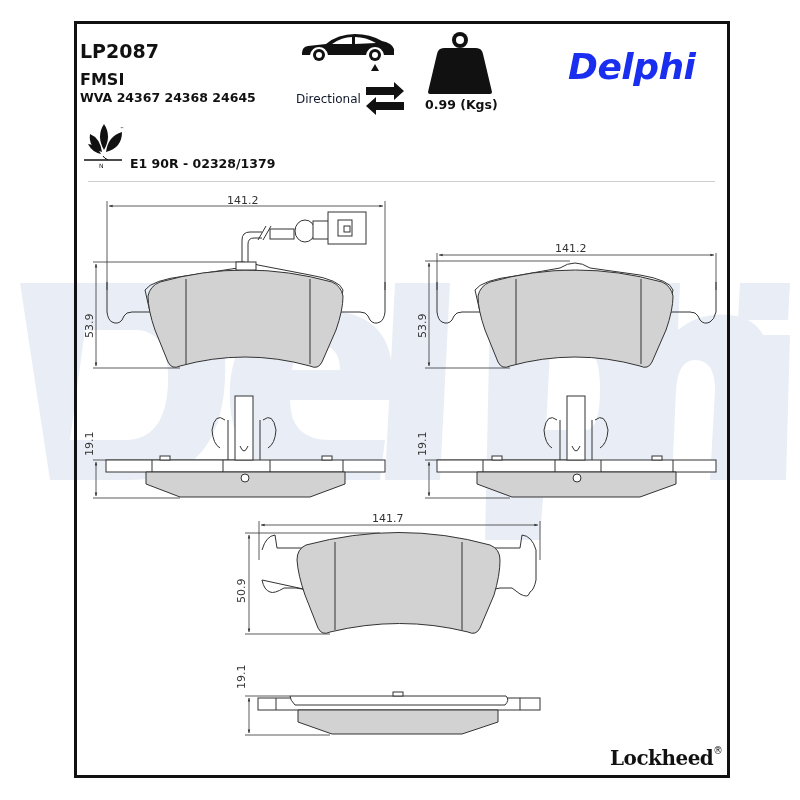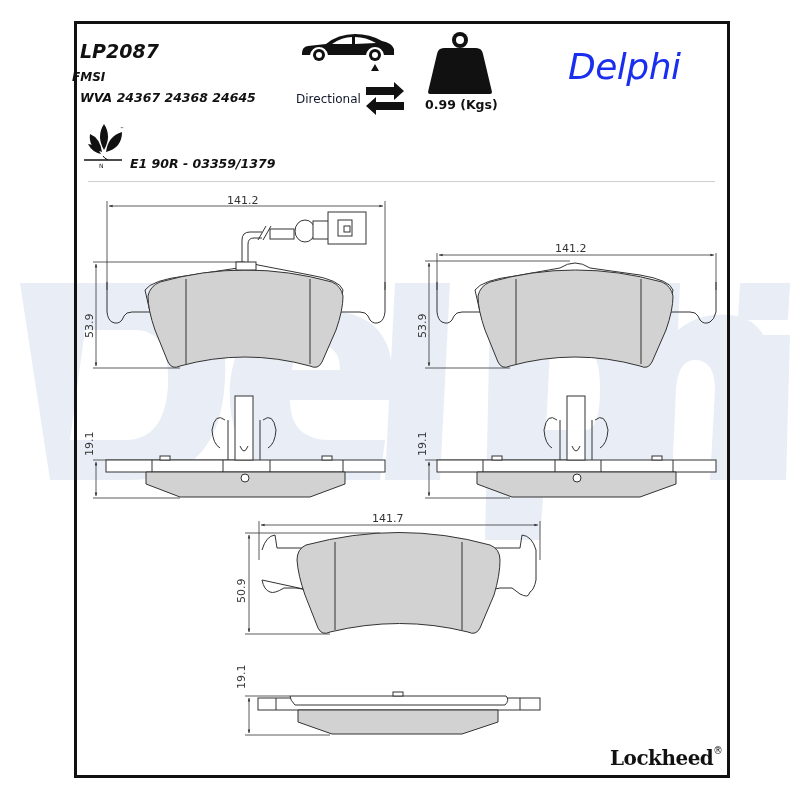--- a/index.html
+++ b/index.html
@@ -1,26 +1,26 @@
 <!DOCTYPE html>
 <html><head>
   <meta charset="utf-8">
   <style>
     html, body { margin: 0; padding: 0; background: #ffffff; }
     body { width: 800px; height: 800px; position: relative; overflow: hidden; font-family: "DejaVu Sans", sans-serif; }
     .watermark { position: absolute; left: 0; top: 0; width: 800px; height: 800px; z-index: 0; }
     .frame { position: absolute; left: 74px; top: 21px; width: 650px; height: 751px; border: 3px solid #111; z-index: 1; }
-    .hdr-text { position: absolute; color: #111; font-weight: bold; white-space: nowrap; font-style: italic; }
+    .hdr-text { position: absolute; color: #111; font-weight: bold; white-space: nowrap; }
     .part-no { left: 80px; top: 40px; font-size: 19px; }
-    .fmsi { left: 72px; top: 70px; font-size: 12px; }
+    .fmsi { left: 80px; top: 70px; font-size: 16px; }
     .wva { left: 80px; top: 90px; font-size: 12.5px; }
     .ecer { left: 130px; top: 156px; font-size: 12.5px; }
     .directional { position: absolute; left: 296px; top: 92px; font-size: 12px; color: #0f172a; }
     .weight { position: absolute; left: 425px; top: 97px; font-size: 12.5px; font-weight: bold; color: #111; }
-    .brand { position: absolute; left: 568px; top: 46px; font-size: 36px; font-weight: normal; font-style: italic; color: #1a2ef0; letter-spacing: -0.5px; font-family: "DejaVu Sans", sans-serif; }
+    .brand { position: absolute; left: 568px; top: 46px; font-size: 36px; font-weight: bold; font-style: italic; color: #1a2ef0; letter-spacing: -0.5px; font-family: "DejaVu Sans", sans-serif; }
     .lockheed { position: absolute; left: 610px; top: 745px; font-size: 21px; font-weight: bold; color: #111; font-family: "DejaVu Serif", serif; letter-spacing: -0.5px; transform: scaleX(0.95); transform-origin: left; }
     .lockheed sup { font-size: 10px; font-family: "DejaVu Sans", sans-serif; font-weight: normal; vertical-align: 11px; }
     .divider { position: absolute; left: 88px; top: 181px; width: 627px; height: 1px; background: #cfcfcf; }
     svg.abs { position: absolute; z-index: 2; overflow: visible; }
     .dim { font-family: "DejaVu Sans", sans-serif; font-size: 11px; fill: #333; }
     .layer { position: absolute; left: 0; top: 0; width: 800px; height: 800px; z-index: 2; }
   </style>
 </head>
 <body>
 
@@ -39,21 +39,21 @@
 
     <path d="M740 283 L790 283 L788 320 L738 320 Z M738 335 L790 335 L786 480 L735 480 Z"></path>
   </g>
 </svg>
 
 <div class="frame"></div>
 
 <div class="hdr-text part-no">LP2087</div>
 <div class="hdr-text fmsi">FMSI</div>
 <div class="hdr-text wva">WVA 24367 24368 24645</div>
-<div class="hdr-text ecer">E1 90R - 03359/1379</div>
+<div class="hdr-text ecer">E1 90R - 02328/1379</div>
 
 <svg class="abs" style="left:84px;top:120px;width:44px;height:50px;" viewBox="0 0 44 50">
   <path d="M18 32 Q4 28 6 14 Q16 18 18 32 Z" fill="#111"></path>
   <path d="M20 30 Q12 16 20 4 Q28 16 20 30 Z" fill="#111"></path>
   <path d="M22 32 Q24 16 38 12 Q38 28 22 32 Z" fill="#111"></path>
   <path d="M17 34 Q8 32 4 24 Q12 24 17 34 Z" fill="#111"></path>
   <path d="M19 36 Q20 38 24 40" stroke="#111" stroke-width="1" fill="none"></path>
   <line x1="0" y1="40" x2="38" y2="40" stroke="#111" stroke-width="1.5"></line>
   <text x="15" y="48" font-size="6" fill="#111" font-family="DejaVu Sans, sans-serif">N</text>
   <text x="36" y="10" font-size="4" fill="#111" font-family="DejaVu Sans, sans-serif">™</text>

